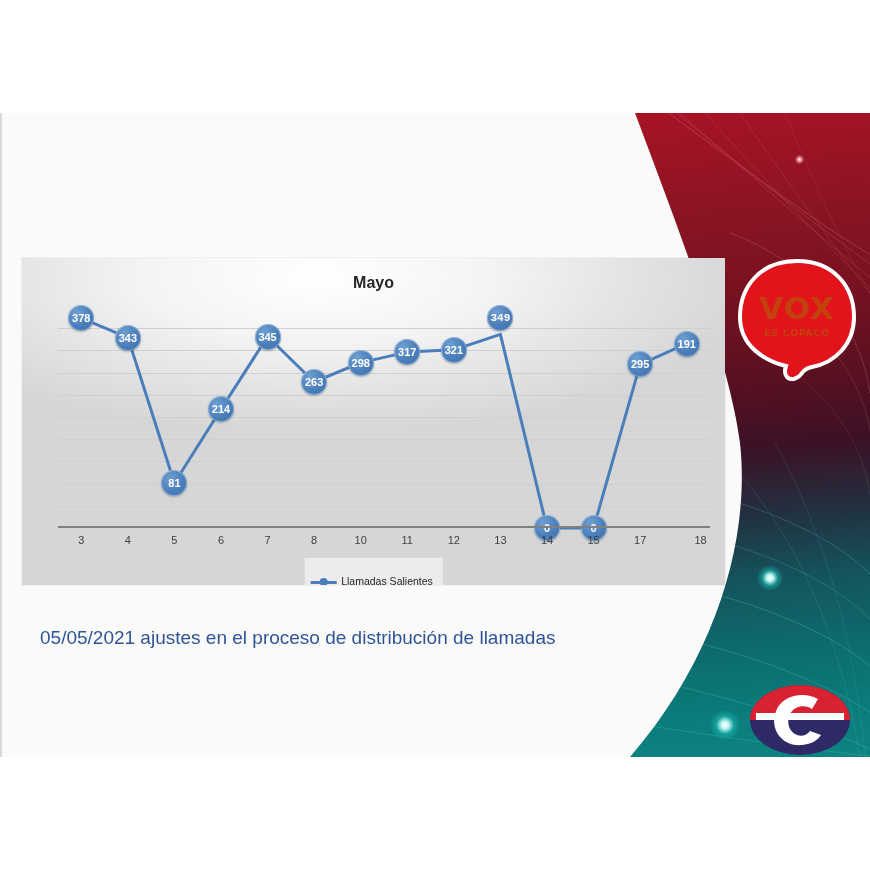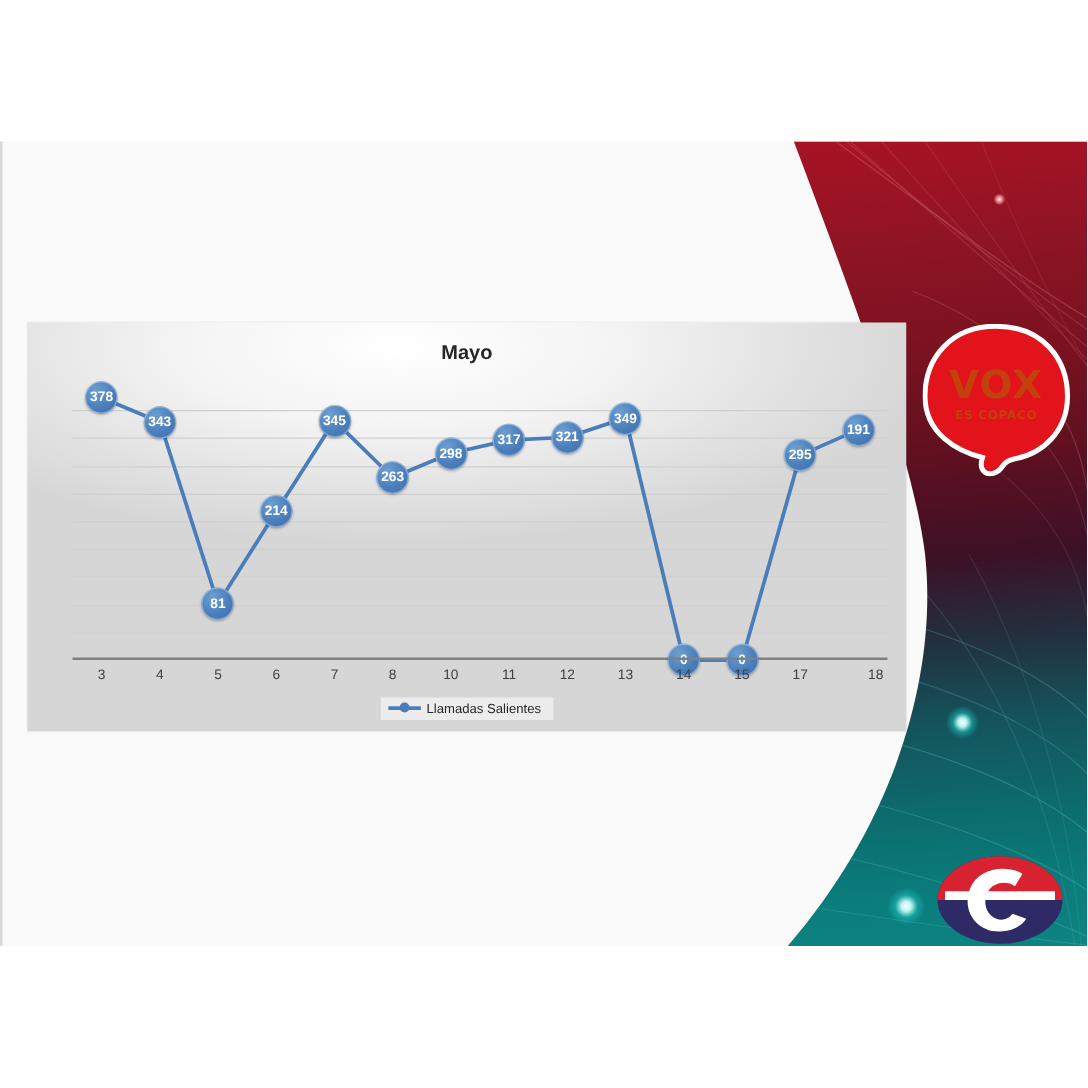--- a/index.html
+++ b/index.html
@@ -97,22 +97,22 @@
     color:#ffffff;font-size:11px;font-weight:bold;line-height:26px;text-align:center;
     font-family:"Liberation Sans",sans-serif;
   }
   .xlabels{position:absolute;left:36px;top:276px;width:652px;height:16px;}
   .xlabel{
     position:absolute;width:40px;margin-left:-20px;text-align:center;
     color:#3f3f3f;font-size:11px;font-family:"Liberation Sans",sans-serif;
   }
   .legend{
     position:absolute;left:50%;transform:translateX(-50%);top:300px;
-    background:rgba(255,255,255,.55);padding:3px 10px 3px 6px;
-    display:flex;align-items:flex-start;gap:5px;
+    background:rgba(255,255,255,.55);padding:17px 10px 3px 6px;
+    display:flex;align-items:flex-end;gap:5px;
   }
   .legend-mark{position:relative;width:26px;height:10px;}
   .legend-line{position:absolute;left:0;top:4px;width:26px;height:2.5px;background:#4a7ebb;}
   .legend-dot{position:absolute;left:9px;top:1px;width:8px;height:8px;border-radius:50%;background:#4a7ebb;}
   .legend-label{color:#262626;font-size:10.5px;font-family:"Liberation Sans",sans-serif;white-space:nowrap;}
 </style>
 </head>
 <body>
 
 <div id="stage">
@@ -198,21 +198,21 @@
         <div id="marker-holder">
             <div class="marker" style="left: 23.2857px; top: 12.21px;">378</div>
             <div class="marker" style="left: 69.8571px; top: 31.635px;">343</div>
             <div class="marker" style="left: 116.429px; top: 177.045px;">81</div>
             <div class="marker" style="left: 163px; top: 103.23px;">214</div>
             <div class="marker" style="left: 209.571px; top: 30.525px;">345</div>
             <div class="marker" style="left: 256.143px; top: 76.035px;">263</div>
             <div class="marker" style="left: 302.714px; top: 56.61px;">298</div>
             <div class="marker" style="left: 349.286px; top: 46.065px;">317</div>
             <div class="marker" style="left: 395.857px; top: 43.845px;">321</div>
-            <div class="marker" style="left: 442.429px; top: 29px;">349</div>
+            <div class="marker" style="left: 442.429px; top: 12px; font-family: Liberation Mono, monospace;">349</div>
             <div class="marker" style="left: 489px; top: 222px;">0</div>
             <div class="marker" style="left: 535.571px; top: 222px;">0</div>
             <div class="marker" style="left: 582.143px; top: 58.275px;">295</div>
             <div class="marker" style="left: 628.714px; top: 37.74px;">191</div>
           </div>
         <div class="axis"></div>
       </div>
       <div class="xlabels" id="xlabel-holder">
           <div class="xlabel" style="left: 23.2857px;">3</div>
           <div class="xlabel" style="left: 69.8571px;">4</div>
@@ -231,14 +231,15 @@
         </div>
       <div class="legend">
         <span class="legend-mark">
           <span class="legend-line"></span>
             <span class="legend-dot"></span>
         </span>
         <span class="legend-label">Llamadas Salientes</span>
       </div>
     </div>
 
+    <div class="caption">05/05/2021 ajustes en el proceso de distribución de llamadas</div>
   </div>
 </div>
 
 </body></html>

